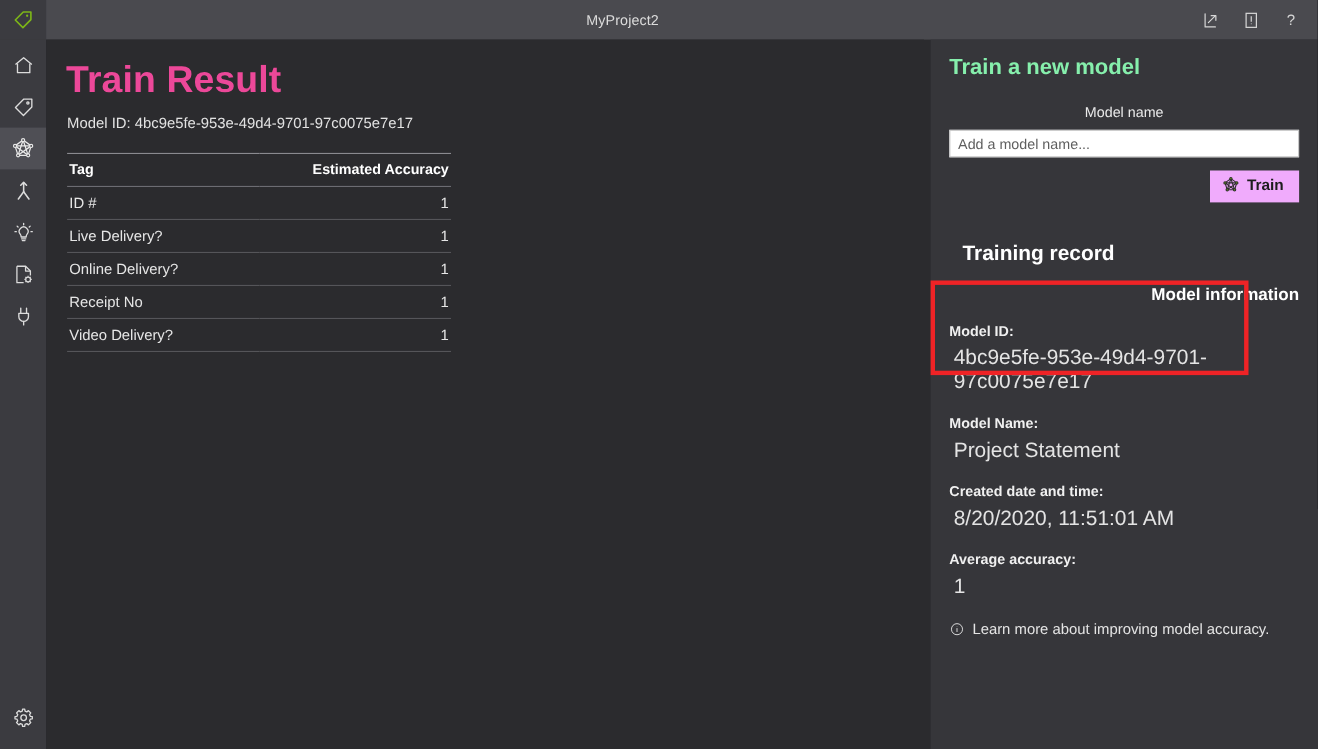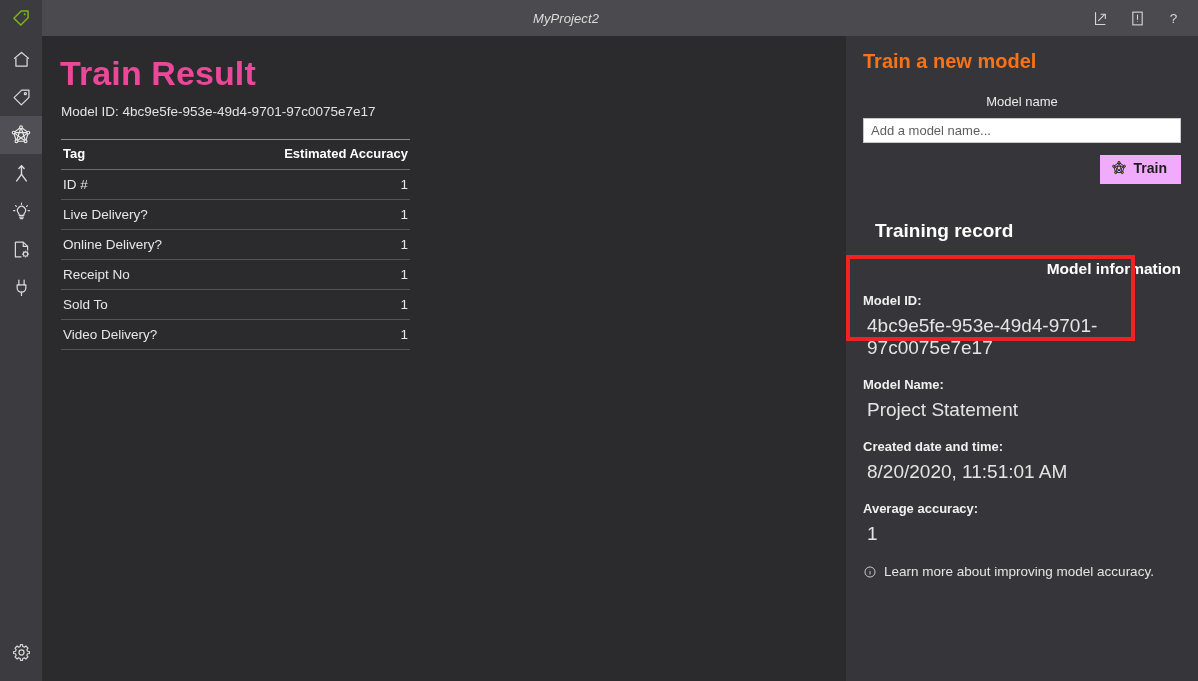--- a/index.html
+++ b/index.html
@@ -37,21 +37,20 @@
     display: flex;
     align-items: center;
     justify-content: center;
   }
   .title-text {
     flex: 1;
     text-align: center;
     font-size: 13px;
     color: #dcdcdc;
     letter-spacing: .1px;
-    font-style: italic;
   }
   .title-actions {
     display: flex;
     align-items: center;
     gap: 14px;
     padding-right: 14px;
     height: 36px;
   }
   .title-actions .tb-icon {
     width: 22px;
@@ -141,21 +140,21 @@
     width: 352px;
     height: 645px;
     background: #36363a;
     box-sizing: border-box;
   }
   .rp-inner { padding: 0 17px; }
   .rp-h1 {
     margin: 14px 0 0 0;
     font-size: 20px;
     font-weight: 600;
-    color: #f97316;
+    color: #86efac;
   }
   .rp-label {
     margin: 21px 0 0 0;
     font-size: 13px;
     color: #eaeaea;
     text-align: center;
   }
   .model-input {
     margin-top: 9px;
     width: 100%;
@@ -388,24 +387,20 @@
         <tr>
           <td>Live Delivery?</td>
           <td class="num">1</td>
         </tr>
         <tr>
           <td>Online Delivery?</td>
           <td class="num">1</td>
         </tr>
         <tr>
           <td>Receipt No</td>
-          <td class="num">1</td>
-        </tr>
-        <tr>
-          <td>Sold To</td>
           <td class="num">1</td>
         </tr>
         <tr>
           <td>Video Delivery?</td>
           <td class="num">1</td>
         </tr>
       </tbody>
     </table>
   </div>
 

